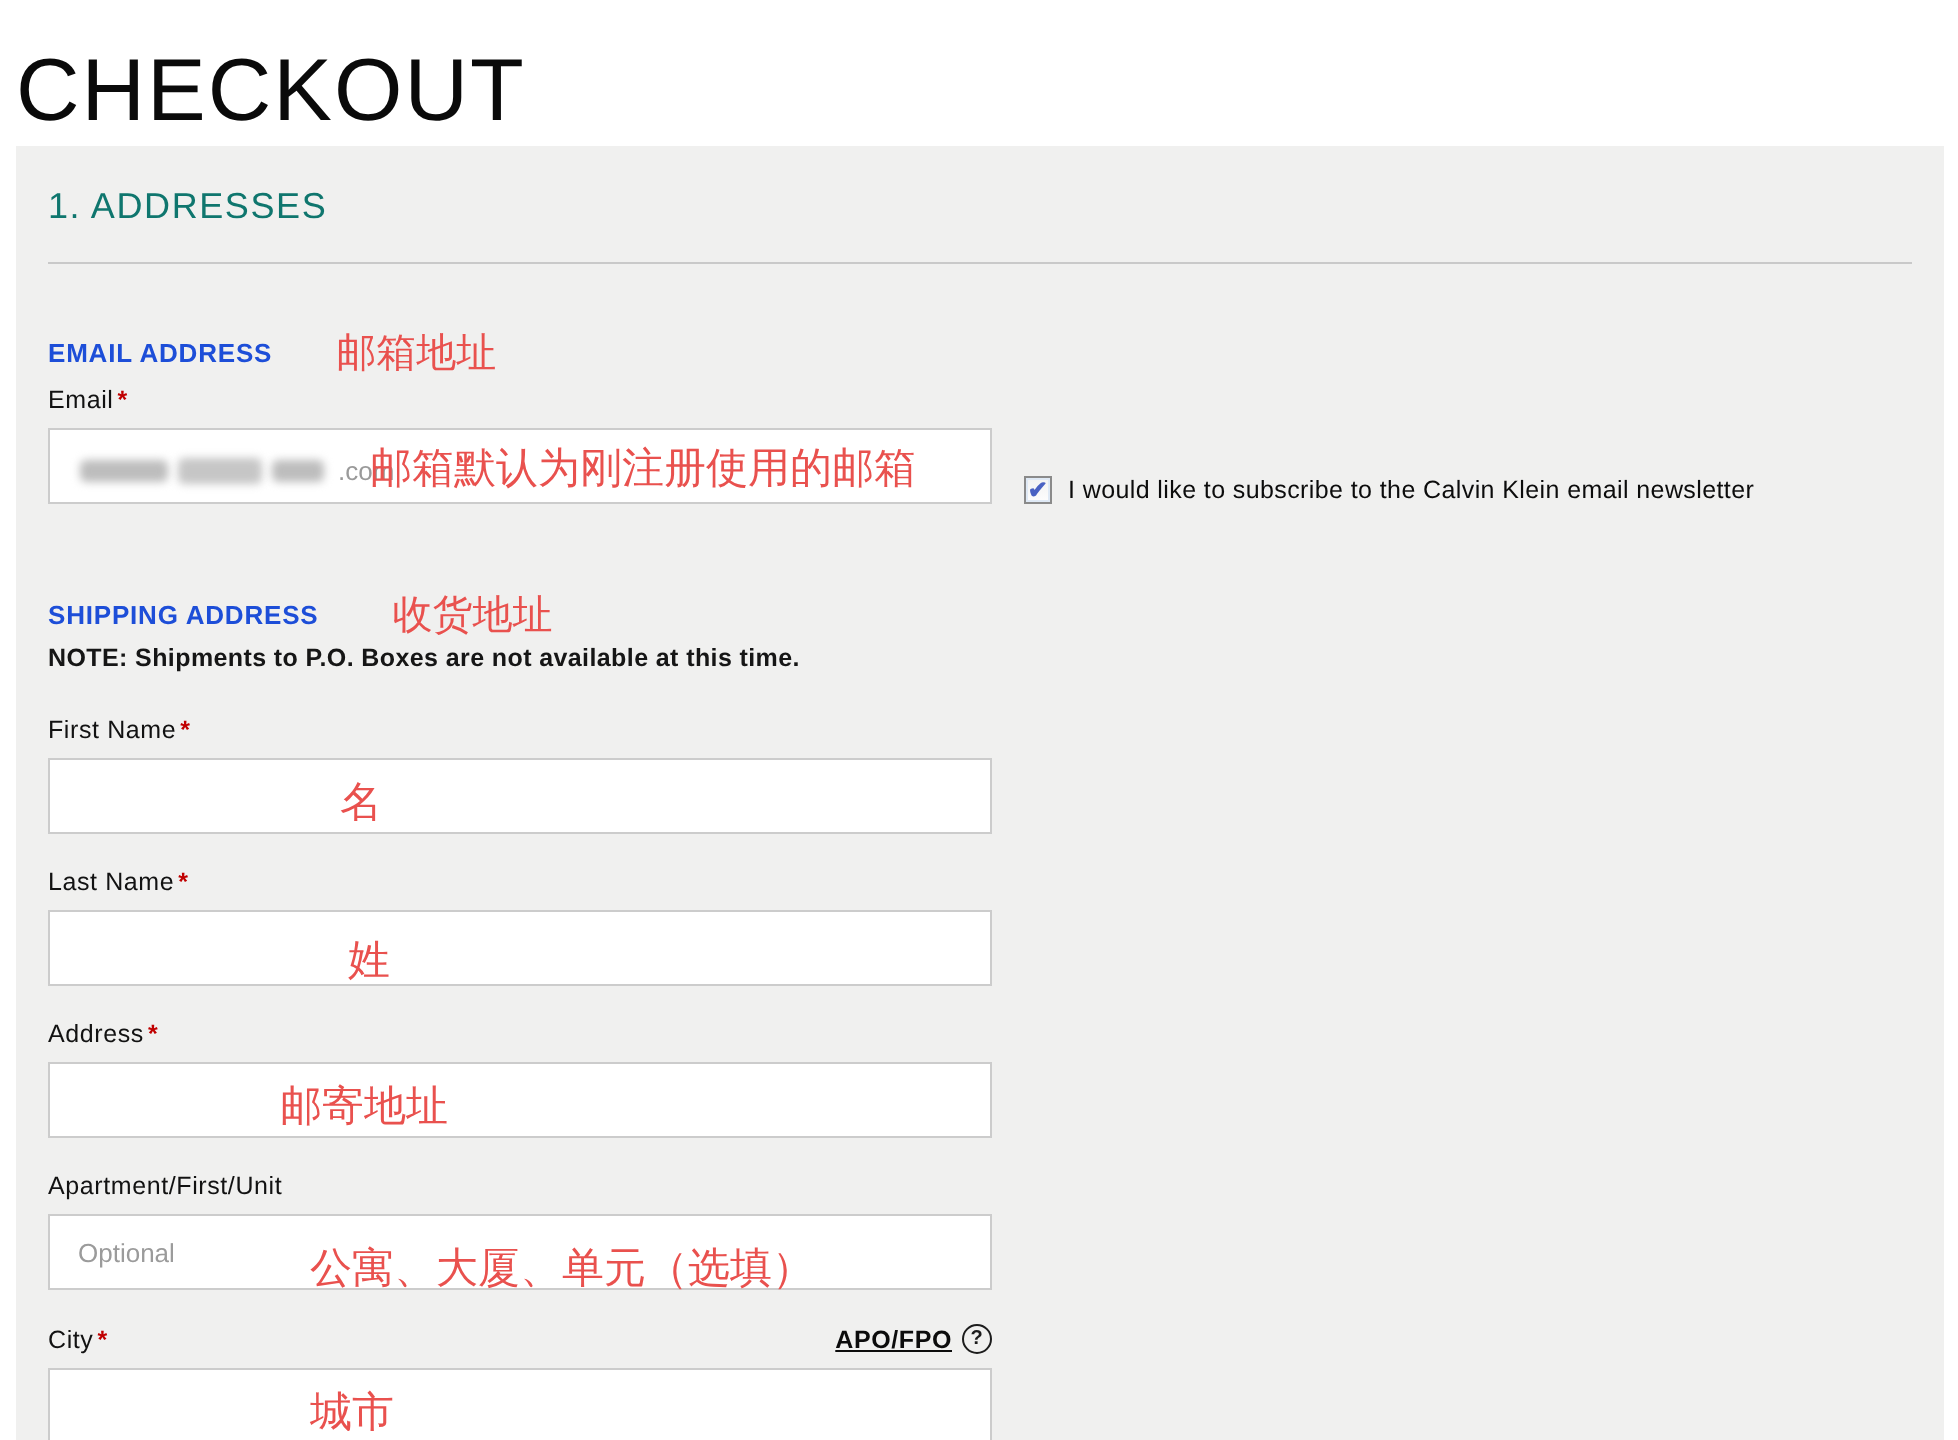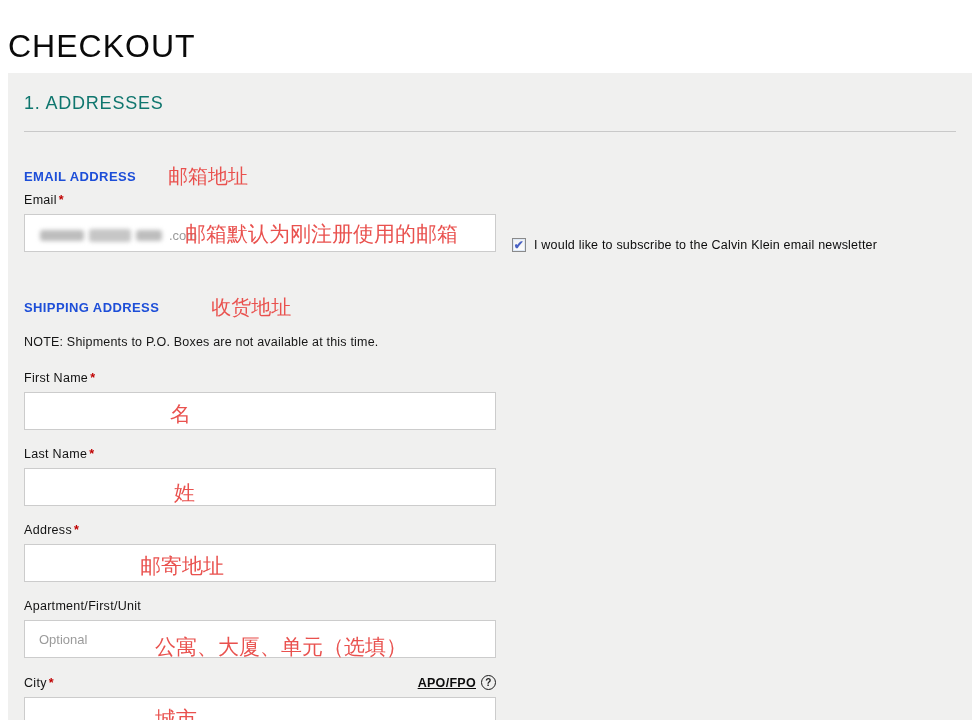--- a/index.html
+++ b/index.html
@@ -1,21 +1,21 @@
 <!DOCTYPE html>
 <html><head>
 <meta charset="utf-8">
 <style>
   * { margin: 0; padding: 0; box-sizing: border-box; }
   html, body { width: 979px; height: 720px; background: #ffffff; overflow: hidden;
     font-family: "Liberation Sans", sans-serif; color: #111; }
 
   .page-title {
     margin: 26px 0 0 8px;
-    font-size: 32px;
+    font-size: 44px;
     font-weight: 400;
     letter-spacing: 1px;
     color: #0a0a0a;
     line-height: 40px;
   }
 
   .panel {
     position: relative;
     margin: 7px 7px 0 8px;
     background: #f0f0ef;
@@ -120,21 +120,21 @@
     box-shadow: inset 0 0 0 1px #dfe9f5;
     display: inline-flex;
     align-items: center;
     justify-content: center;
     margin-right: 8px;
     flex: none;
   }
   .checkbox .check-glyph { visibility: hidden; color: #4a62c3; font-size: 12px; line-height: 12px; font-weight: 700; }
   .checkbox.checked .check-glyph { visibility: visible; }
 
-  .note-text { margin-top: 20px; font-size: 12.5px; letter-spacing: 0.2px; color: #161616; }
+  .note-text { margin-top: 7px; font-size: 12.5px; letter-spacing: 0.2px; color: #161616; font-weight: bold; }
 
   .field-group { margin-top: 17px; }
   .field-group.first { margin-top: 22px; }
 
   .apo-wrap { display: flex; align-items: flex-end; }
   .apo-link {
     font-size: 12.5px;
     font-weight: 700;
     letter-spacing: 0.3px;
     color: #0c0c0c;
@@ -194,21 +194,21 @@
     <label class="newsletter">
       <span class="checkbox checked" id="newsletter-checkbox">
           <span class="check-glyph">✔</span>
         </span>
       <span>I would like to subscribe to the Calvin Klein email newsletter</span>
     </label>
   </div>
 
   <div class="group-heading-row" style="margin-top:44px;">
     <span class="group-heading">SHIPPING ADDRESS</span>
-    <span class="annotation heading-annot" style="margin-left:52px;text-align:right;">收货地址</span>
+    <span class="annotation heading-annot" style="margin-left:37px;text-align:right;">收货地址</span>
   </div>
   <div class="note-text">NOTE: Shipments to P.O. Boxes are not available at this time.</div>
 
   <div class="field-group first">
     <div class="field-label-row">
       <span><span>First Name</span><span class="req">*</span></span>
     </div>
     <div class="input-wrap">
       <input class="text-input" type="text" placeholder="" style="">
       <span class="annotation input-annot annot-first">名</span>

